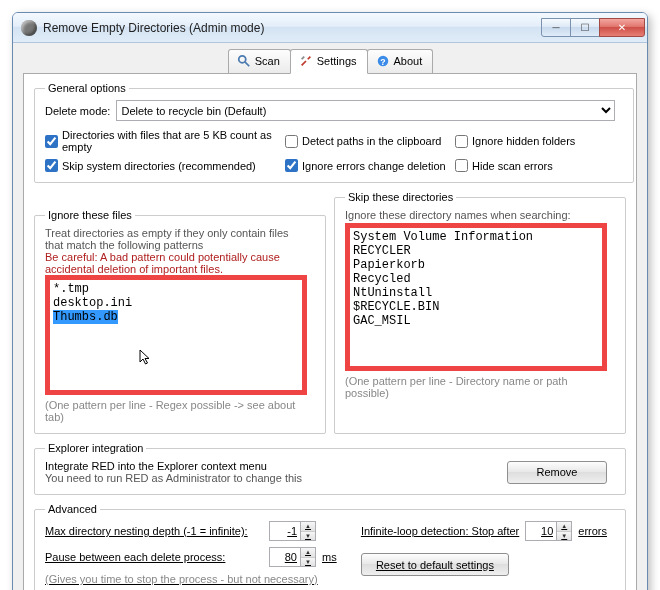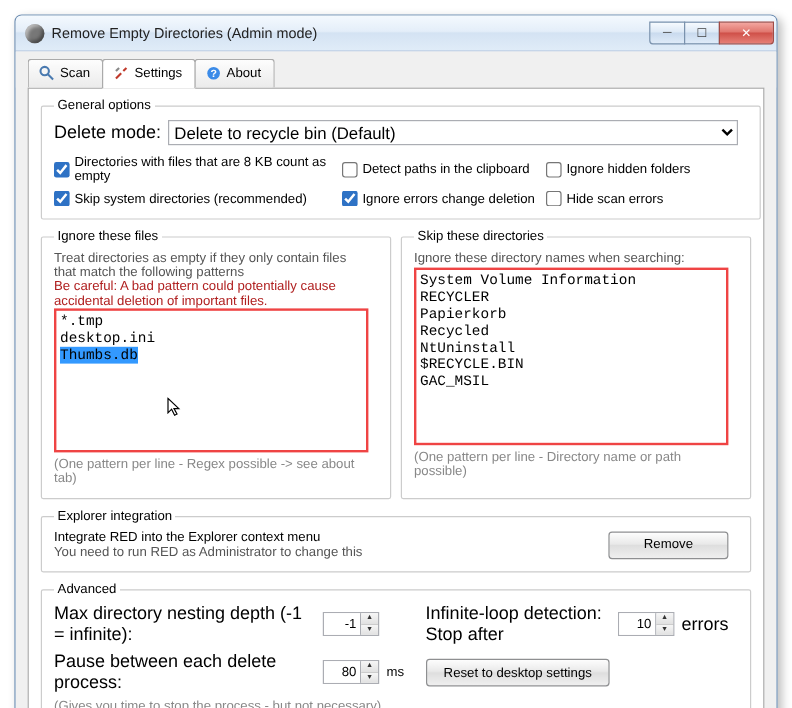--- a/index.html
+++ b/index.html
@@ -53,20 +53,21 @@
   }
   .client {
     background: #f0f0f0;
     padding: 0;
   }
   .tabbar {
     display:flex;
     padding: 6px 10px 0 10px;
     background:#f0f0f0;
     gap:0;
+    justify-content:center;
   }
   .tab {
     display:flex; align-items:center; gap:4px;
     padding: 4px 10px 5px 8px;
     border:1px solid #aaa;
     border-bottom:none;
     background: linear-gradient(to bottom,#fdfdfd,#ebebeb);
     border-radius:3px 3px 0 0;
     font-size:11px;
     margin-right:-1px;
@@ -86,43 +87,43 @@
     padding: 8px 10px 10px 10px;
   }
   fieldset {
     border:1px solid #ccc;
     border-radius:2px;
     padding: 6px 18px 10px 10px;
     margin: 0 0 8px 0;
   }
   fieldset > legend { font-size:11px; color:#000; padding:0 3px; }
   .row { display:flex; align-items:center; gap:6px; }
-  label { font-size:15px; }
+  label { font-size:11px; }
   select.combo {
     flex:1;
     height:21px;
-    font-size:14px;
+    font-size:11px;
     background:#fff;
     border:1px solid #abadb3;
   }
   .checkgrid {
     display:grid;
     grid-template-columns: 240px 170px 160px;
     row-gap:6px;
     margin-top:8px;
   }
   .check { display:flex; align-items:center; gap:4px; font-size:11px;}
   .check input { width:13px; height:13px; accent-color:#2e72c5; margin:0;}
   .cols { display:flex; gap:8px; }
   .cols fieldset { flex:1; }
   .hint { color:#555; font-size:11px; }
   .warn { color:#b02020; font-size:11px; }
   .gray { color:#888; font-size:11px; }
   .listbox {
-    border:2px solid #ef4444;
+    border:5px solid #ef4444;
     background:#fff;
     width:100%;
     height:120px;
     font-family: Consolas, "Courier New", monospace;
     font-size:12px;
     overflow-y:scroll;
     padding:2px 3px;
     line-height:14px;
     white-space:pre;
   }
@@ -152,21 +153,21 @@
   .spinner .spin div {
     flex:1; display:flex; align-items:center; justify-content:center;
     font-size:6px; color:#333;
     background:linear-gradient(to bottom,#f6f6f6,#e1e1e1);
     border-bottom:1px solid #ccc;
   }
   .spinner .spin div:last-child { border-bottom:none; }
   .exprow { display:flex; align-items:center; }
   .exprow .left { flex:1; }
   .advgrid { display:flex; gap:18px; align-items:flex-start;}
-  .advcol { display:flex; flex-direction:column; gap:6px;}
+  .advcol { display:flex; flex-direction:column; gap:6px;text-decoration:underline;}
   .cursor {
     position:absolute;
     width:14px; height:18px;
     pointer-events:none;
   }
 </style>
 </head>
 <body>
 
 <div class="window">
@@ -216,21 +217,21 @@
         <legend>General options</legend>
         <div class="row">
           <label>Delete mode:</label>
           <select class="combo">
             <option>Delete to recycle bin (Default)</option>
           </select>
         </div>
         <div class="checkgrid">
           <label class="check">
               <input type="checkbox" checked="" style="">
-              <span>Directories with files that are 8 KB count as empty</span>
+              <span>Directories with files that are 5 KB count as empty</span>
             </label>
           <label class="check">
               <input type="checkbox" style="">
               <span>Detect paths in the clipboard</span>
             </label>
           <label class="check">
               <input type="checkbox" style="">
               <span>Ignore hidden folders</span>
             </label>
           <label class="check">
@@ -242,21 +243,21 @@
               <span>Ignore errors change deletion</span>
             </label>
           <label class="check">
               <input type="checkbox" style="">
               <span>Hide scan errors</span>
             </label>
         </div>
       </fieldset>
 
       <div class="cols">
-        <fieldset style="position:relative;">
+        <fieldset style="position:relative;margin-top:18px;">
           <legend>Ignore these files</legend>
           <div class="hint">Treat directories as empty if they only contain files that match the following patterns</div>
           <div class="warn">Be careful: A bad pattern could potentially cause accidental deletion of important files.</div>
           <div class="listbox" id="ignore-list"><div>*.tmp</div><div>desktop.ini</div><div><span class="sel">Thumbs.db</span></div></div>
           <div class="gray" style="margin-top:4px;">(One pattern per line - Regex possible -&gt; see about tab)</div>
           <svg class="cursor" style="left:104px; top:128px;" viewBox="0 0 14 18">
             <path d="M1 1 L1 13 L4 10 L6.5 15 L8.5 14 L6 9.5 L10 9.5 Z" fill="#fff" stroke="#000" stroke-width="1"></path>
           </svg>
         </fieldset>
         <fieldset>
@@ -312,21 +313,21 @@
               <span class="spinner">
                 <input value="10" style="">
                 <span class="spin">
                     <div>▲</div>
                     <div>▼</div>
                   </span>
               </span>
               <label>errors</label>
             </div>
             <div class="row" style="margin-top:6px;">
-              <button class="btn" style="min-width:130px;">Reset to desktop settings</button>
+              <button class="btn" style="min-width:130px;">Reset to default settings</button>
             </div>
           </div>
         </div>
       </fieldset>
 
     </div>
   </div>
 </div>
 
 </body></html>

